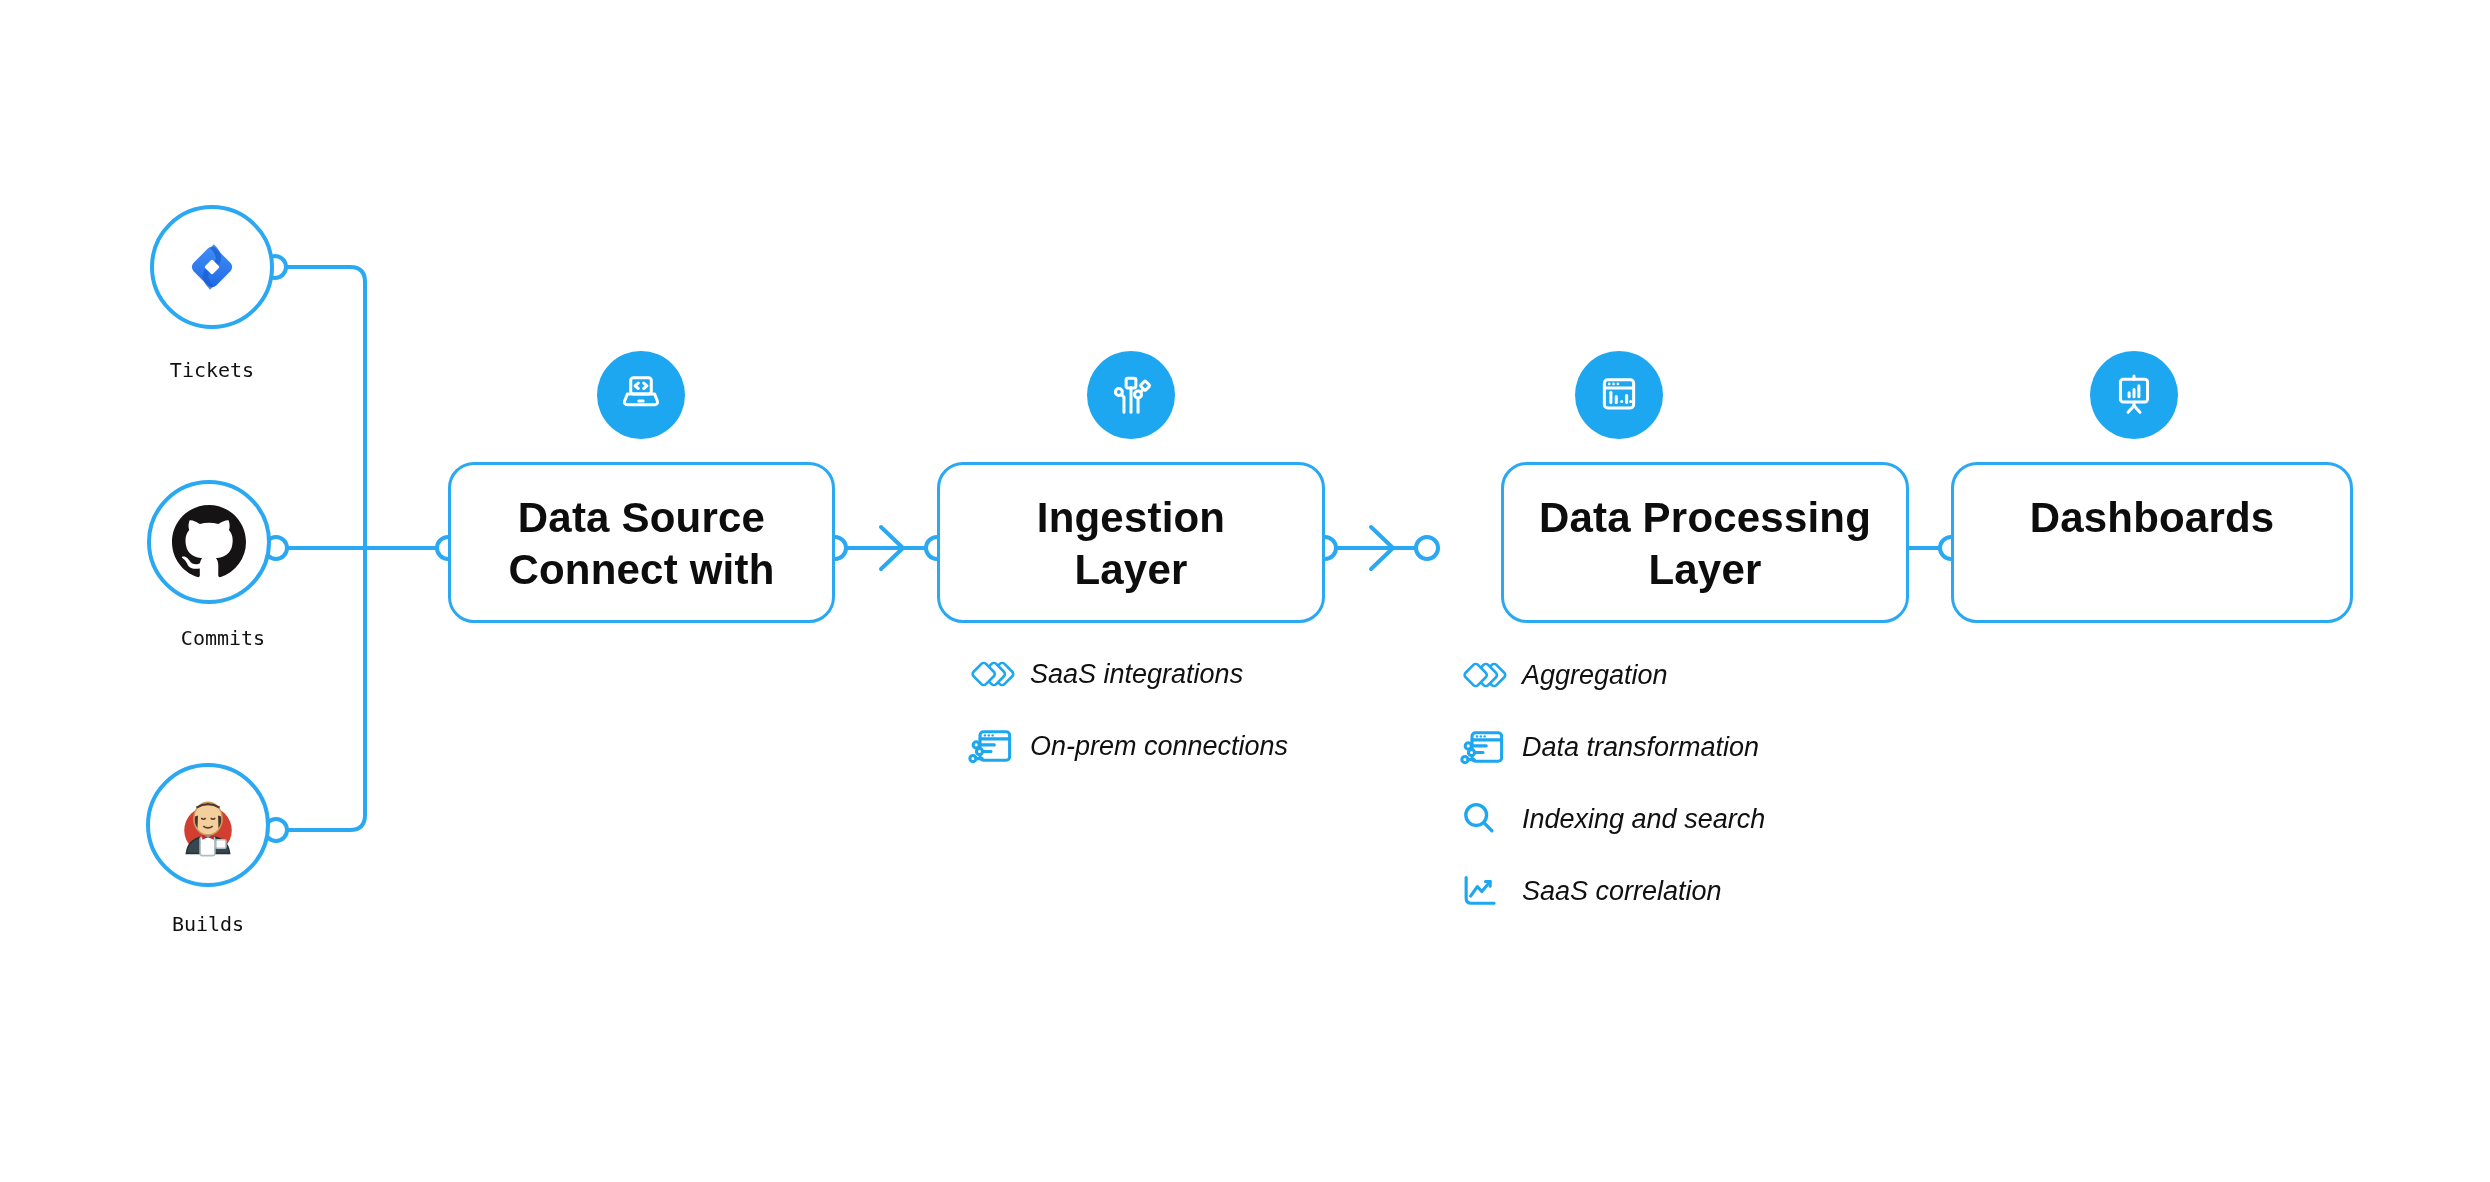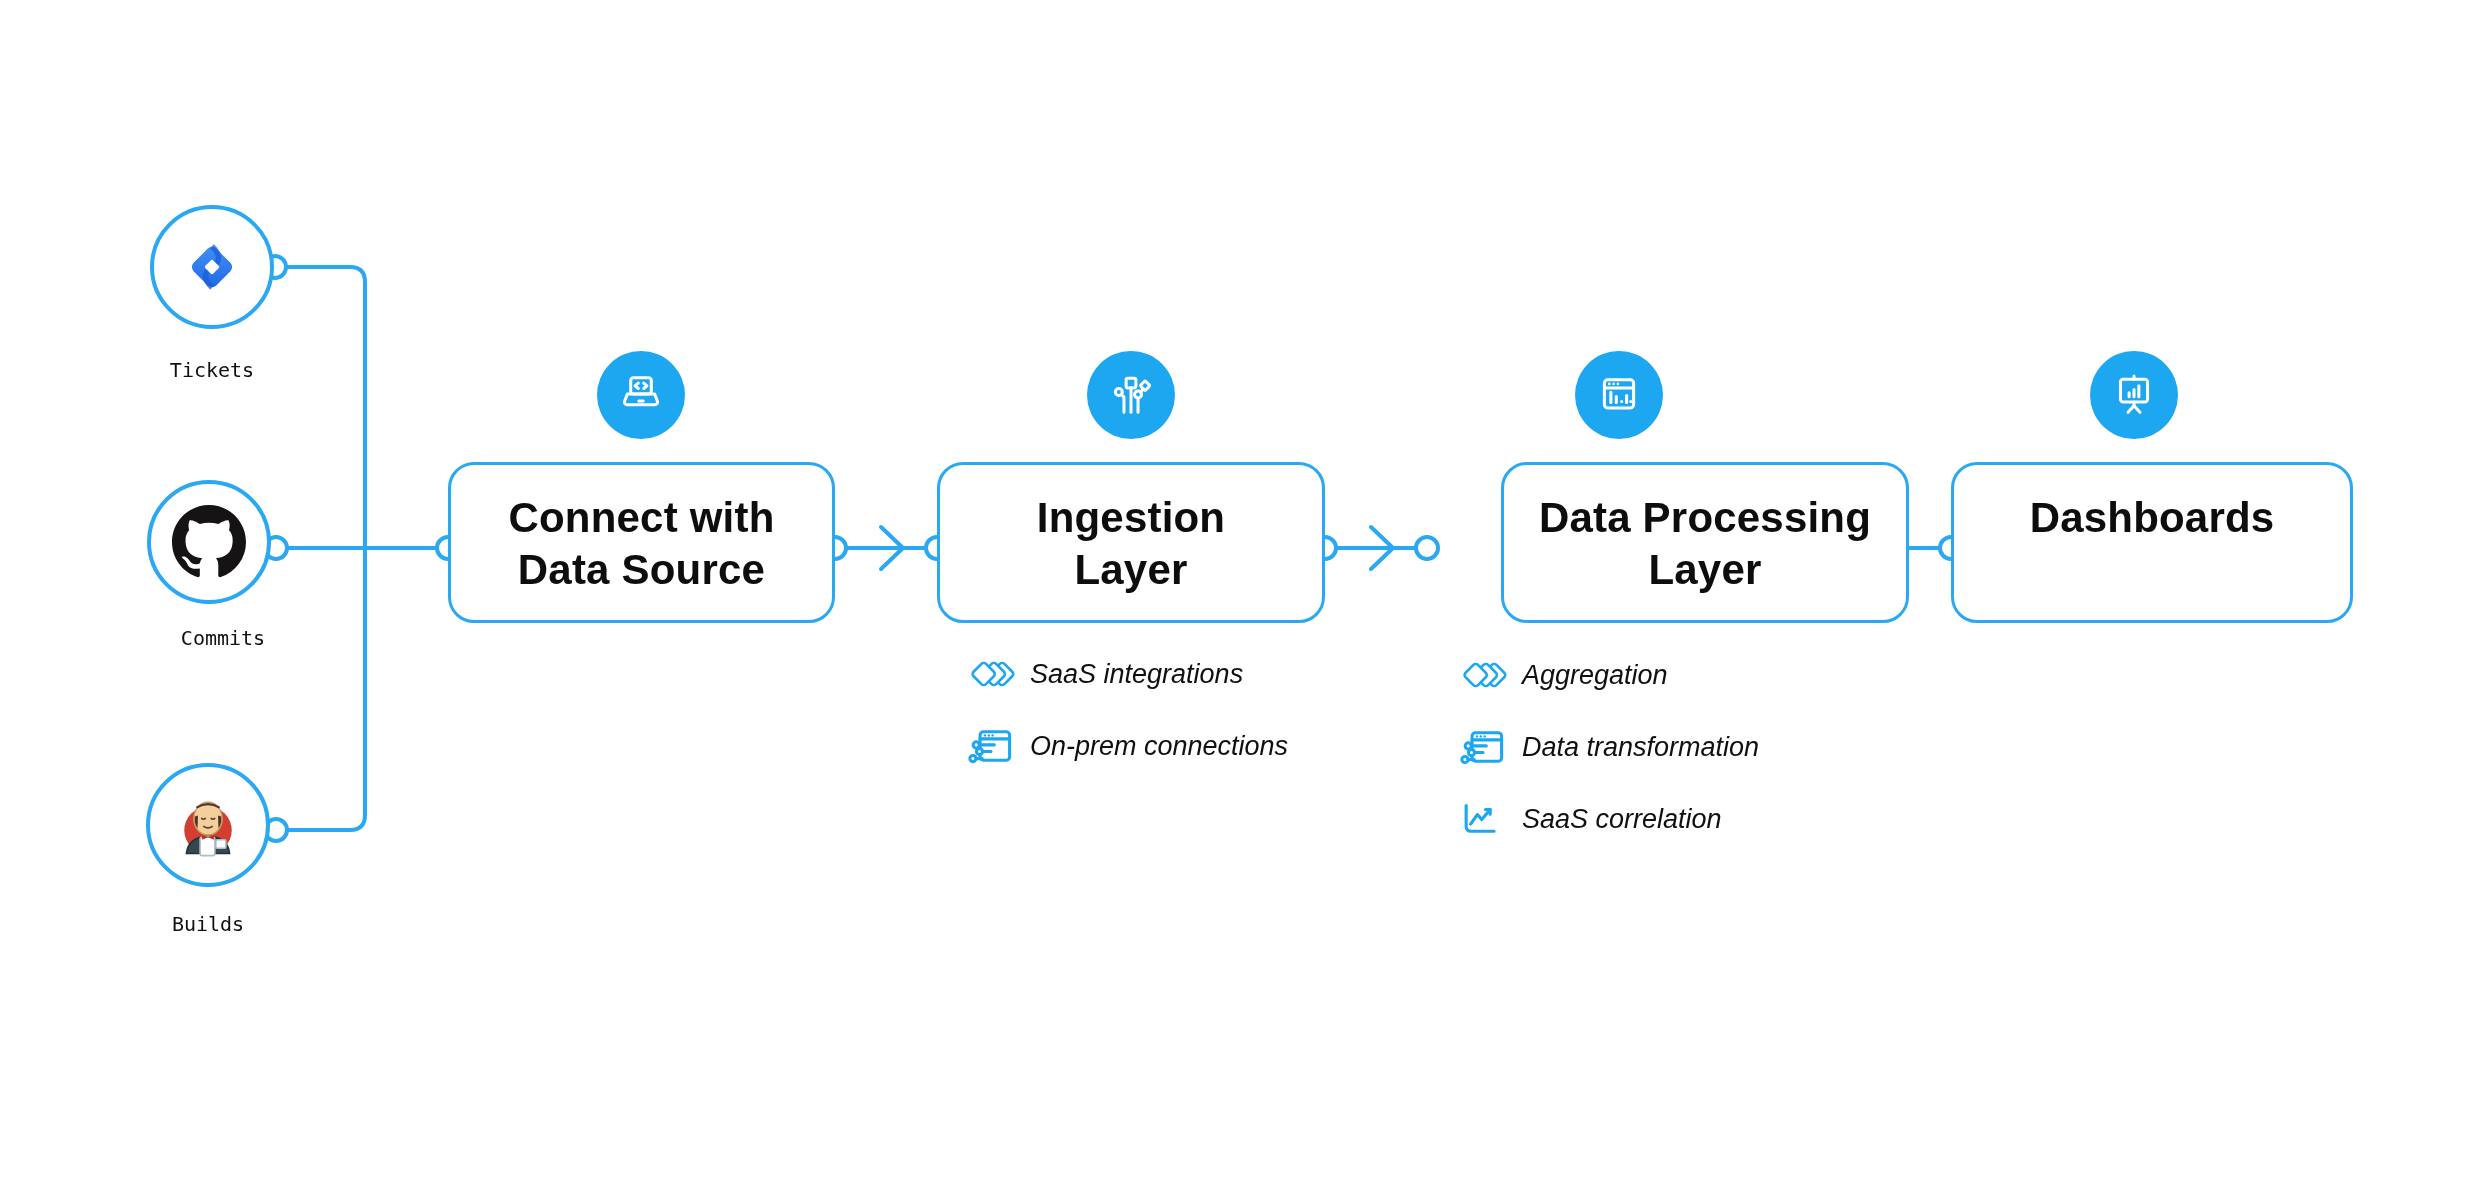--- a/index.html
+++ b/index.html
@@ -153,22 +153,22 @@
       <path d="M24 25.5 V19"></path>
       <path d="M28.5 25.5 V15.5"></path>
       <path d="M24 30.5 V34"></path>
       <path d="M24 34 L18.5 40"></path>
       <path d="M24 34 L29.5 40"></path>
     </svg>
   </div>
 
   <div class="stage-box" style="left:448px;width:387px;">
     <div class="stage-title">
+      <span>Data Source</span>
       <span>Connect with</span>
-      <span>Data Source</span>
     </div>
   </div>
   <div class="stage-box" style="left:937px;width:388px;">
     <div class="stage-title">
       <span>Ingestion</span>
       <span>Layer</span>
     </div>
   </div>
   <div class="stage-box" style="left:1501px;width:408px;">
     <div class="stage-title">
@@ -239,20 +239,29 @@
           <path d="M13.4 23 H21"></path>
           <circle cx="4.5" cy="29.5" r="2.8" fill="#fff"></circle>
           <path d="M7.4 29.5 H13"></path>
         </svg>
       </span>
       <span class="feature-label">Data transformation</span>
     </div>
     <div class="feature-item">
       <span class="feature-icon">
         <svg class="bicon" width="38" height="38" viewBox="0 0 34 34">
+          <circle cx="14.5" cy="13.5" r="9.3" stroke-width="3"></circle>
+          <path d="M21.3 20.3 L28.5 27.5" stroke-width="3"></path>
+        </svg>
+      </span>
+      <span class="feature-label">Indexing and search</span>
+    </div>
+    <div class="feature-item">
+      <span class="feature-icon">
+        <svg class="bicon" width="38" height="38" viewBox="0 0 34 34">
           <path d="M5.5 5 V23.5 Q5.5 28 10 28 H30.5"></path>
           <path d="M9.5 21.5 L15.5 13 L19.5 17.5 L27 8.5"></path>
           <path d="M27 8.5 L22.8 8.5 M27 8.5 L27 12.7"></path>
         </svg>
       </span>
       <span class="feature-label">SaaS correlation</span>
     </div>
   </div>
 
 </div>

